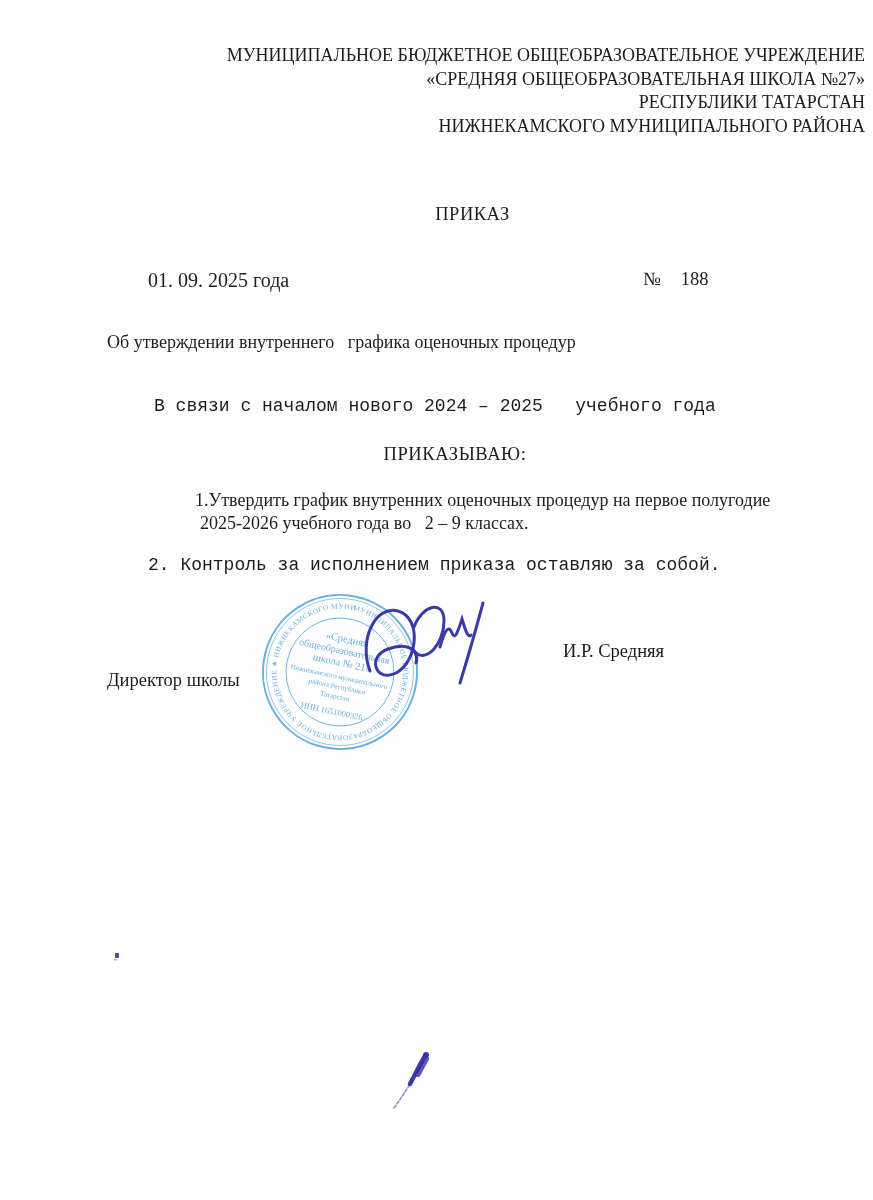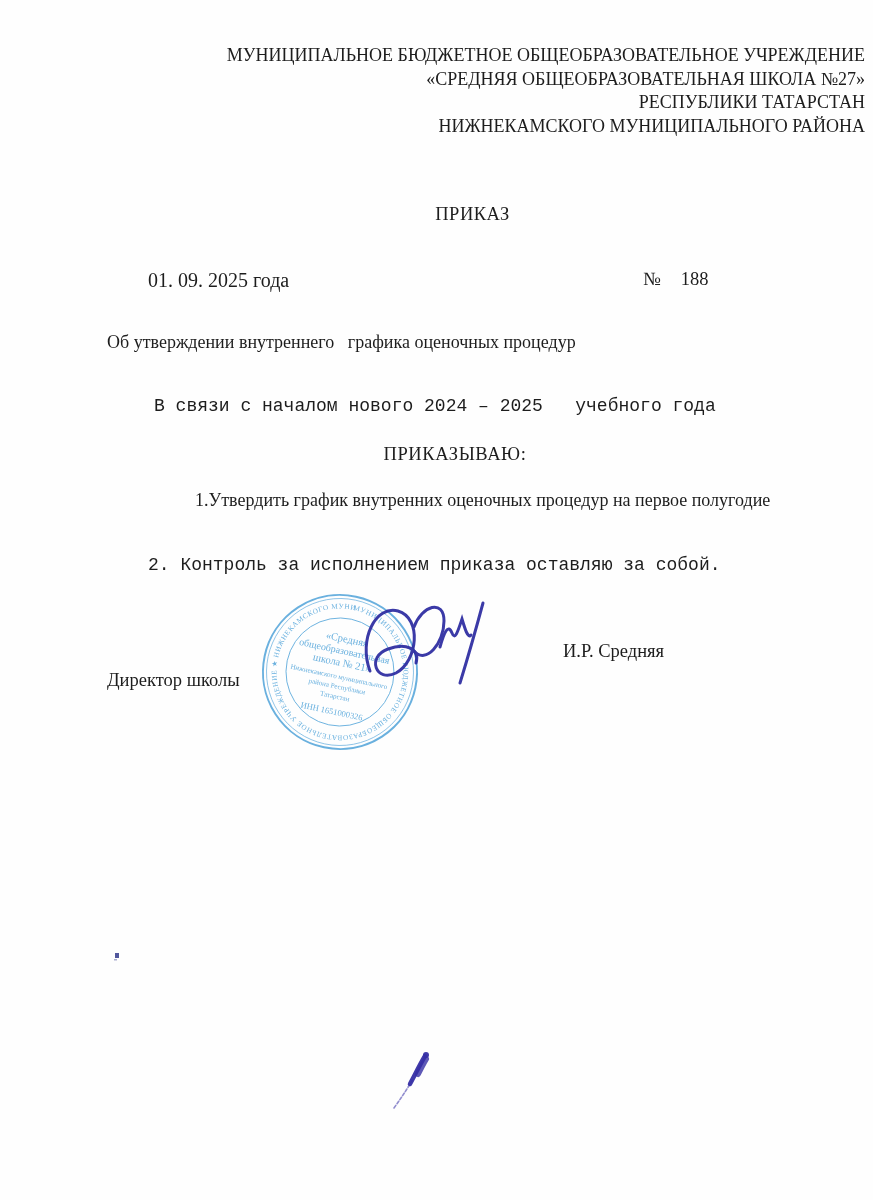--- a/index.html
+++ b/index.html
@@ -60,20 +60,21 @@
   <div class="subject">
     <div class="pre">Об утверждении внутреннего   графика оценочных процедур</div>
   </div>
 
   <div class="preamble pre">В связи с началом нового 2024 – 2025   учебного года</div>
 
   <div class="order-word">ПРИКАЗЫВАЮ:</div>
 
   <div class="item-1">
     <div class="pre">1.Утвердить график внутренних оценочных процедур на первое полугодие</div>
+    <div class="pre cont">2025-2026 учебного года во   2 – 9 классах.</div>
   </div>
 
   <div class="item-2 pre">2. Контроль за исполнением приказа оставляю за собой.</div>
 
   <div class="sig-position">Директор школы</div>
   <div class="sig-name">И.Р. Средняя</div>
 
   <div class="stamp-box">
     <svg width="172" height="172" viewBox="0 0 172 172">
       <g transform="rotate(12 86 86)" opacity="0.82">

